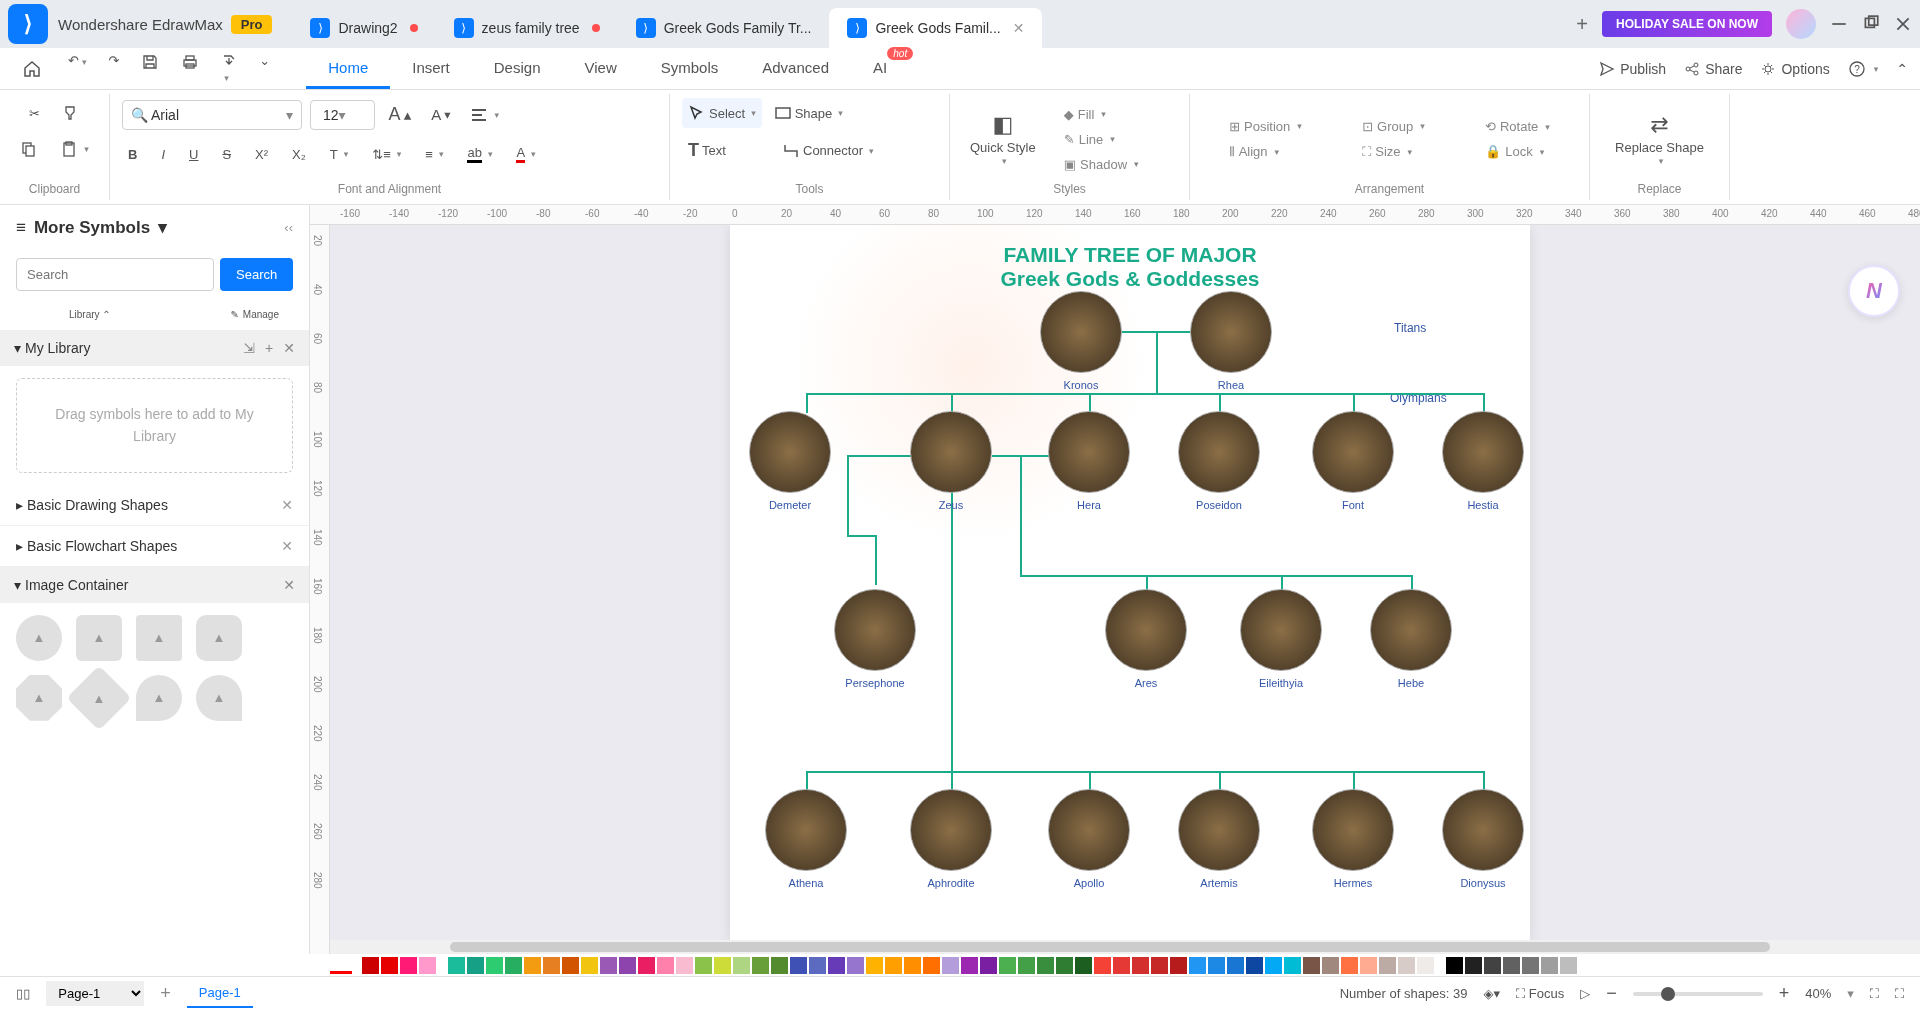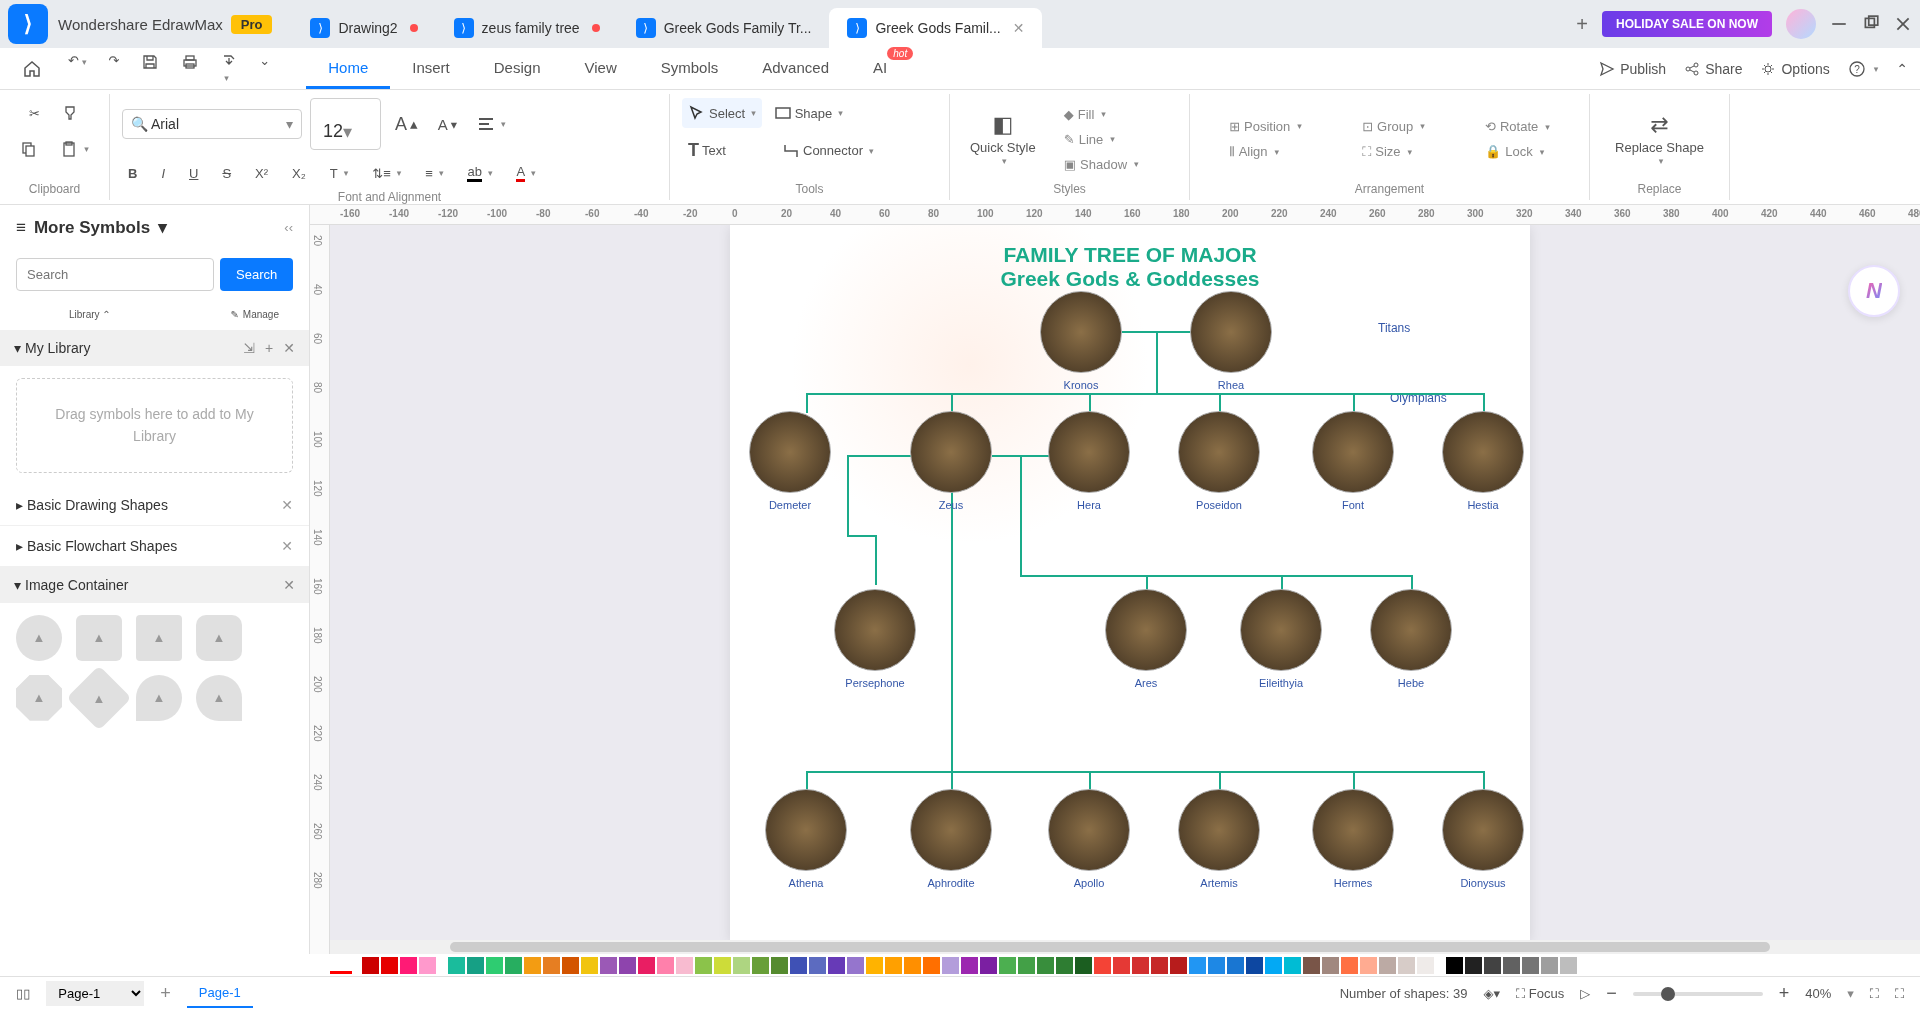--- a/index.html
+++ b/index.html
@@ -35,21 +35,21 @@
     .menu-right-item { display: flex; align-items: center; gap: 5px; cursor: pointer; }
     
     
     .ribbon { height: 115px; background: #fff; border-bottom: 1px solid #e0e0e0; display: flex; padding: 4px 0; }
     .ribbon-group { border-right: 1px solid #e0e0e0; padding: 4px 12px; display: flex; flex-direction: column; }
     .ribbon-group-content { flex: 1; display: flex; align-items: center; gap: 6px; flex-wrap: wrap; }
     .ribbon-group-label { text-align: center; font-size: 12px; color: #888; padding-top: 2px; position: relative; }
     .rb-btn { padding: 6px; cursor: pointer; color: #555; display: flex; align-items: center; gap: 3px; }
     .rb-col { display: flex; flex-direction: column; gap: 4px; }
     .font-select { border: 1px solid #d0d0d0; border-radius: 4px; padding: 6px 30px 6px 28px; font-size: 14px; position: relative; min-width: 180px; }
-    .size-select { border: 1px solid #d0d0d0; border-radius: 4px; padding: 22px 28px 6px 12px; font-size: 18px; min-width: 60px; }
+    .size-select { border: 1px solid #d0d0d0; border-radius: 4px; padding: 6px 28px 6px 12px; font-size: 14px; min-width: 60px; }
     .fs-icon { position: absolute; left: 8px; top: 50%; transform: translateY(-50%); color: #aaa; }
     .rb-big { display: flex; flex-direction: column; align-items: center; padding: 6px 8px; cursor: pointer; font-size: 13px; color: #555; }
     .rb-big .icon { font-size: 22px; margin-bottom: 2px; }
     .rb-row-item { display: flex; align-items: center; gap: 4px; padding: 3px 6px; cursor: pointer; font-size: 13px; color: #888; }
     .select-hl { background: #eef5ff; border-radius: 4px; }
     
     
     .main { display: flex; height: calc(100% - 48px - 42px - 115px - 34px - 22px); }
     
     
@@ -66,21 +66,21 @@
     .sb-section .actions { margin-left: auto; display: flex; gap: 10px; color: #888; }
     .sb-drop { margin: 12px 16px; border: 1px dashed #ccc; border-radius: 6px; padding: 24px; text-align: center; color: #aaa; font-size: 14px; line-height: 1.6; }
     .sb-section2 { padding: 12px 16px; display: flex; align-items: center; font-size: 14px; cursor: pointer; border-bottom: 1px solid #f0f0f0; }
     .sb-section2 .x { margin-left: auto; color: #999; }
     .sb-shapes { padding: 12px 16px; display: flex; flex-wrap: wrap; gap: 14px; }
     .sb-shape { width: 46px; height: 46px; background: #e0e0e0; border-radius: 6px; display: flex; align-items: center; justify-content: center; color: #999; }
     
     
     .canvas-wrap { flex: 1; display: flex; flex-direction: column; background: #ebeaf0; position: relative; }
     .ruler-h { height: 20px; background: #fafafa; border-bottom: 1px solid #ddd; display: flex; font-size: 10px; color: #888; overflow: hidden; position: relative; }
-    .ruler-h span { position: absolute; top: 3px; font-weight: bold; }
+    .ruler-h span { position: absolute; top: 3px; }
     .ruler-v { width: 20px; background: #fafafa; border-right: 1px solid #ddd; position: absolute; left: 0; top: 20px; bottom: 0; font-size: 10px; color: #888; }
     .ruler-v span { position: absolute; left: 2px; writing-mode: vertical-lr; }
     .canvas { flex: 1; margin-left: 20px; position: relative; overflow: hidden; }
     .page { position: absolute; left: 400px; top: 0; width: 800px; height: 100%; background: #fff; box-shadow: 0 2px 12px rgba(0,0,0,.1); }
     .page::before { content: ''; position: absolute; left: 60px; top: -40px; width: 360px; height: 360px; border-radius: 50%; background: radial-gradient(circle, #ffe4d6 0%, transparent 70%); opacity: .5; }
     .tree-title { text-align: center; color: #1aab8a; font-size: 21px; font-weight: 700; padding-top: 18px; position: relative; }
     .tree { position: relative; width: 100%; height: 100%; }
     .node { position: absolute; width: 82px; text-align: center; }
     .node .pic { width: 82px; height: 82px; border-radius: 50%; margin: 0 auto; background: radial-gradient(circle, #8b6f47, #3d2f1f); border: 1px solid #aaa; }
     .node .name { font-size: 11px; color: #3356a8; margin-top: 6px; font-weight: 500; }
@@ -467,21 +467,21 @@
         <span style="top: 598px;">260</span>
         <span style="top: 647px;">280</span>
       </div>
     <div class="canvas">
       <div class="page">
         <div class="tree-title">
           <div>FAMILY TREE OF MAJOR</div>
           <div>Greek Gods &amp; Goddesses</div>
         </div>
         <div class="tree" id="tree">
-          <div class="lbl" style="left:648px;top:30px">Titans</div>
+          <div class="lbl" style="left:664px;top:30px">Titans</div>
           <div class="lbl" style="left:660px;top:100px">Olympians</div>
 
           <div class="conn" style="left:392px;top:40px;width:70px;height:2px"></div>
           <div class="conn" style="left:426px;top:40px;width:2px;height:62px"></div>
           <div class="conn" style="left:76px;top:102px;width:678px;height:2px"></div>
           <div class="conn" style="left:76px;top:102px;width:2px;height:20px"></div>
           <div class="conn" style="left:221px;top:102px;width:2px;height:20px"></div>
           <div class="conn" style="left:359px;top:102px;width:2px;height:20px"></div>
           <div class="conn" style="left:489px;top:102px;width:2px;height:20px"></div>
           <div class="conn" style="left:623px;top:102px;width:2px;height:20px"></div>

